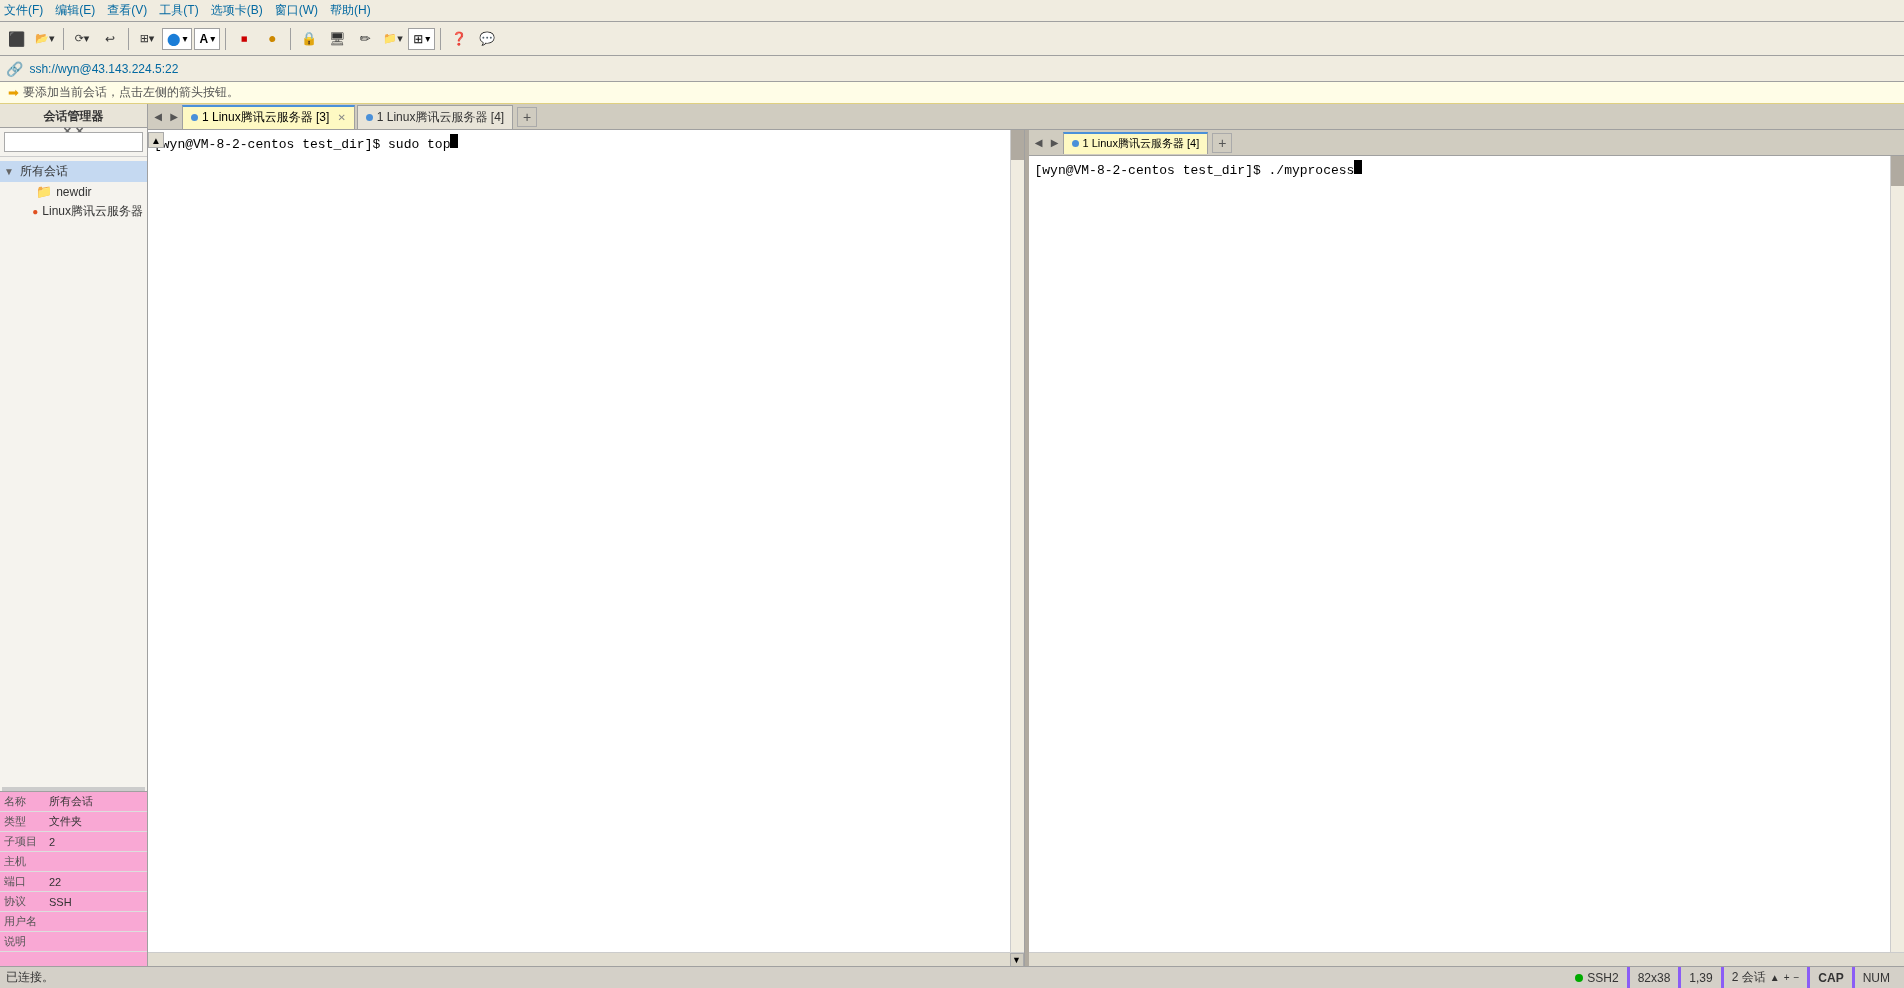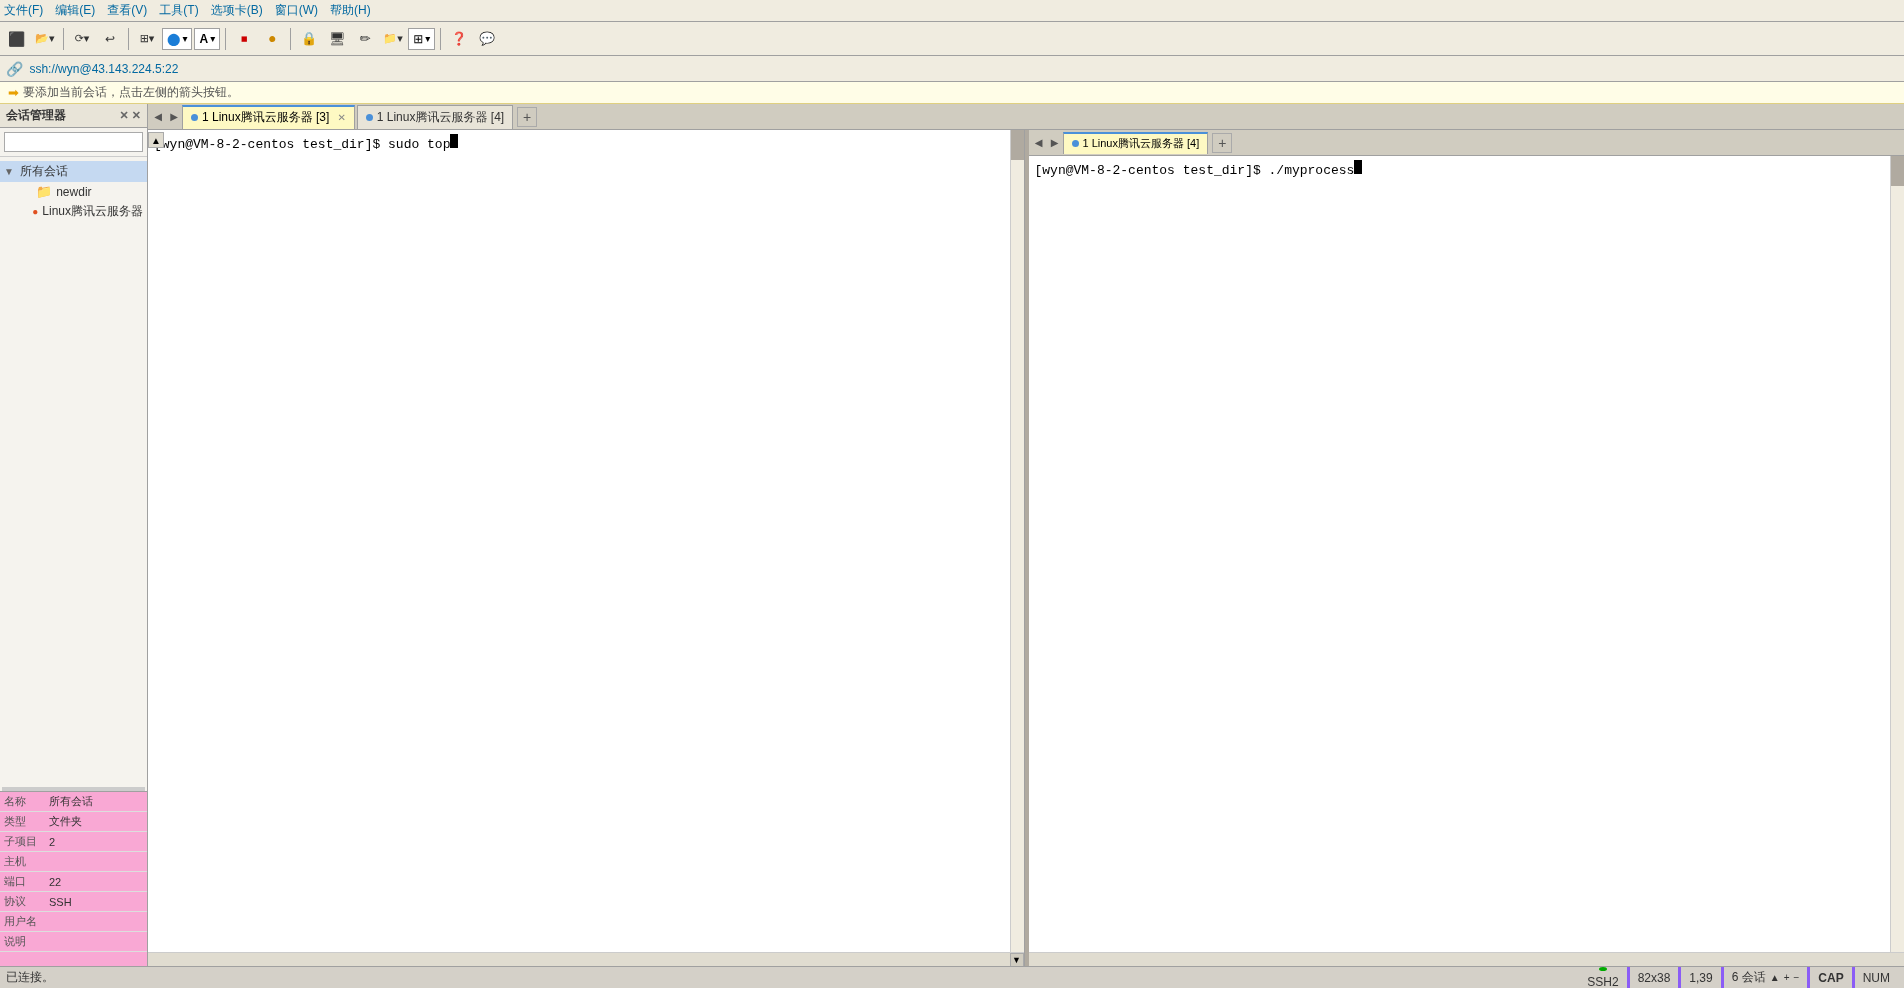--- a/index.html
+++ b/index.html
@@ -132,20 +132,21 @@
       background: #e8e4d8;
       border-bottom: 1px solid #a0a0a0;
       padding: 4px 6px;
       font-size: 12px;
       font-weight: bold;
       color: #333;
       display: flex;
       align-items: center;
       justify-content: space-between;
       height: 24px;
+      flex-direction: column;
     }
     .sidebar-close-btn {
       cursor: pointer;
       color: #666;
       font-size: 11px;
     }
     .sidebar-search {
       padding: 4px;
       border-bottom: 1px solid #ccc;
     }
@@ -409,21 +410,20 @@
       color: #333;
       border-left: 3px solid #8b5cf6;
       height: 22px;
       display: flex;
       align-items: center;
       gap: 4px;
       white-space: nowrap;
     }
     .status-item:first-child {
       border-left: none;
-      flex-direction: column;
     }
     .status-dot-green {
       width: 8px;
       height: 8px;
       border-radius: 50%;
       background: #00aa00;
     }
     .status-arrow {
       color: #333;
       font-size: 10px;
@@ -648,21 +648,21 @@
       <span class="status-dot-green"></span>
       <span>SSH2</span>
     </div>
     <div class="status-item">
       <span>82x38</span>
     </div>
     <div class="status-item">
       <span>1,39</span>
     </div>
     <div class="status-item">
-      <span>6 会话</span>
+      <span>2 会话</span>
       <span class="status-arrow">▲</span>
       <span class="status-arrow">+</span>
       <span class="status-arrow">−</span>
     </div>
     <div class="status-item">
       <span class="status-bold">CAP</span>
     </div>
     <div class="status-item">
       <span>NUM</span>
     </div>

